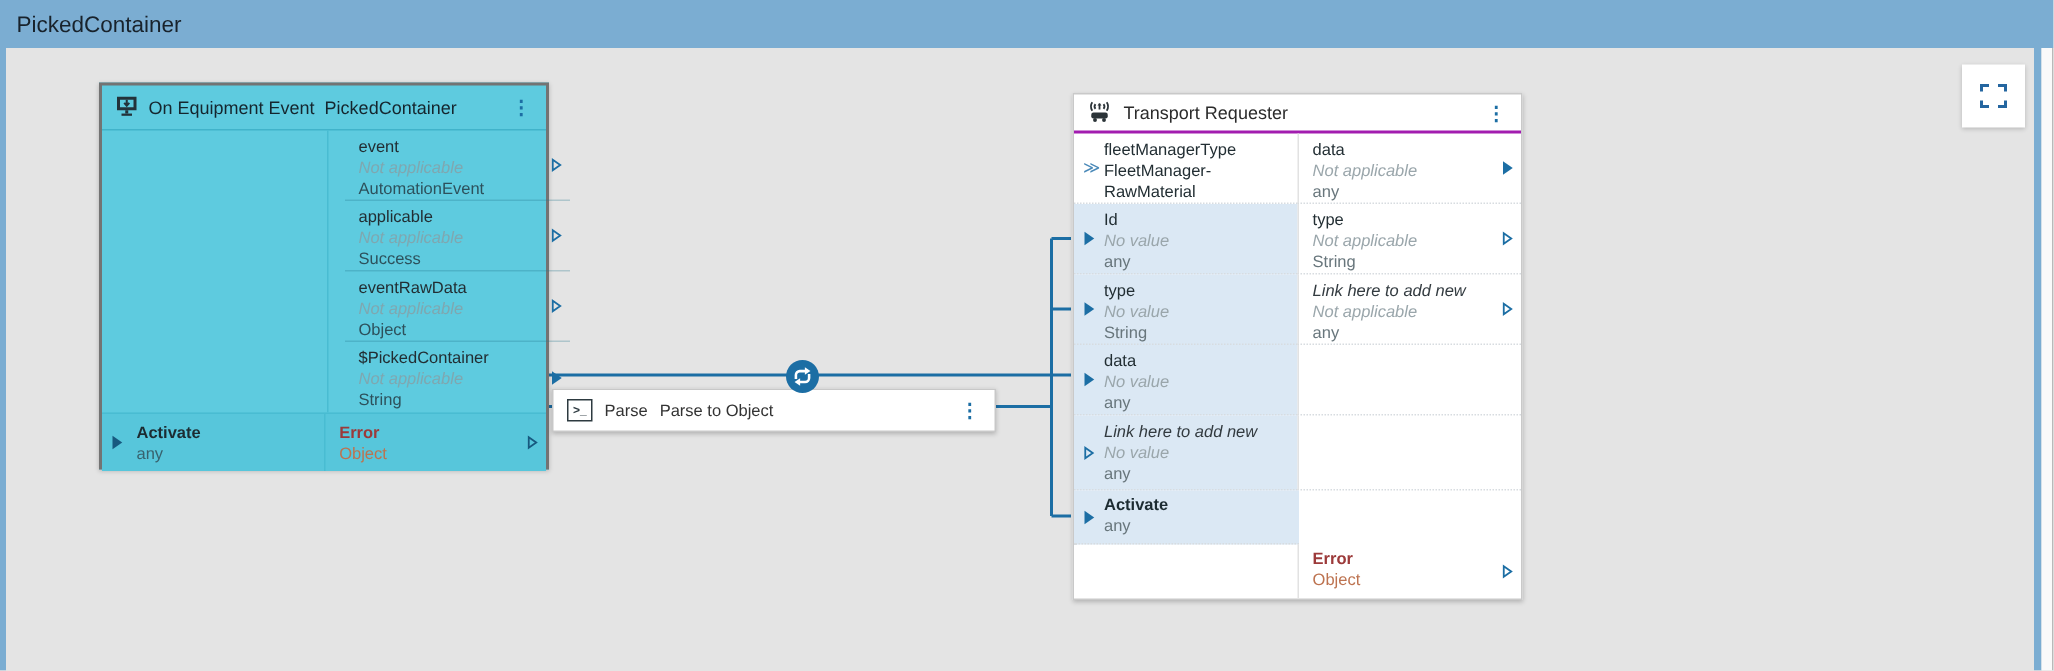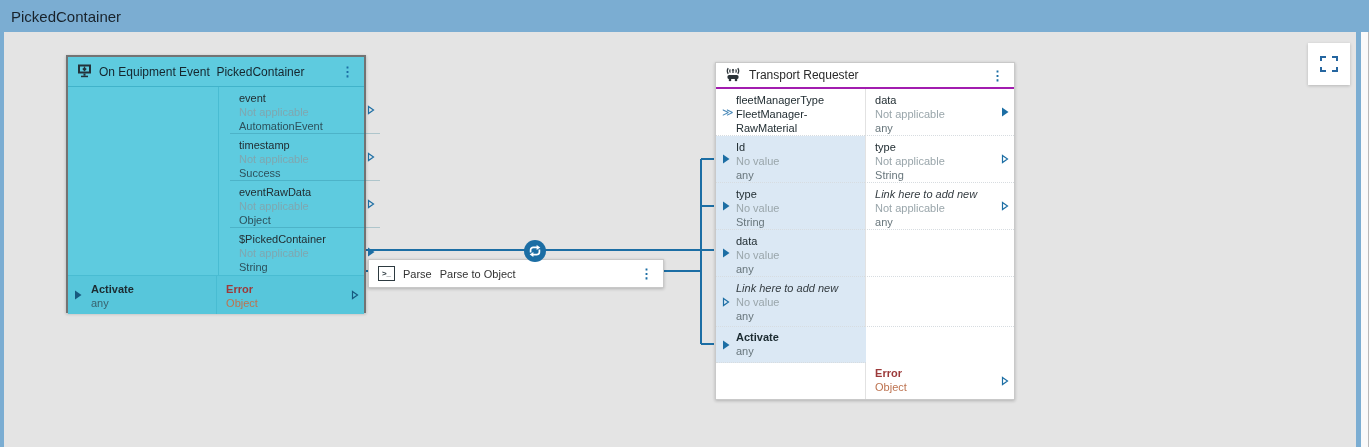--- a/index.html
+++ b/index.html
@@ -18,21 +18,21 @@
   .canvas { position:absolute; left:0; top:32px; width:1369px; height:415px; background:#e4e4e4; }
 
   
   svg.wires { position:absolute; left:0; top:0; width:1369px; height:447px; z-index:1; }
   .sync-badge { position:absolute; left:524px; top:240px; width:22px; height:22px; z-index:3; cursor:pointer; }
 
   
   .node { position:absolute; z-index:2; box-shadow:0 1px 3px rgba(0,0,0,.22); font-size:11px; }
   .kebab { color:#1c6ea4; font-size:13px; font-weight:bold; line-height:1; cursor:pointer; padding:2px 4px; }
   .row-name { color:#222e33; line-height:14px; }
-  .row-val  { color:#9aa6ab; line-height:14px; }
+  .row-val  { font-style:italic; color:#9aa6ab; line-height:14px; }
   .row-type { color:#68767c; line-height:14px; }
 
   
   .port { position:absolute; top:50%; transform:translateY(-50%); width:8px; height:10px; display:block; }
   .port.right { right:5px; }
   .port.left  { left:6px; }
 
   
   .node-left { left:22px; top:55px; width:300px; height:258px; background:#5ecbdf; border:2px solid #737373;margin-left:44px; }
   .node-left .hd { height:30px; display:flex; align-items:center; gap:7px; padding:0 6px 0 9px;
@@ -147,21 +147,21 @@
 
       <div class="lrow" style="top:0">
         <div class="row-name">event</div>
         <div class="row-val">Not applicable</div>
         <div class="row-type">AutomationEvent</div>
         <svg class="port right" viewBox="0 0 8 10">
             <path d="M1.5 1.5 L6.5 5 L1.5 8.5 Z" fill="none" stroke="#1c6ea4" stroke-width="1.2"></path>
           </svg>
       </div>
       <div class="lrow" style="top:47px">
-        <div class="row-name">timestamp</div>
+        <div class="row-name">applicable</div>
         <div class="row-val">Not applicable</div>
         <div class="row-type">Success</div>
         <svg class="port right" viewBox="0 0 8 10">
             <path d="M1.5 1.5 L6.5 5 L1.5 8.5 Z" fill="none" stroke="#1c6ea4" stroke-width="1.2"></path>
           </svg>
       </div>
       <div class="lrow" style="top:94px">
         <div class="row-name">eventRawData</div>
         <div class="row-val">Not applicable</div>
         <div class="row-type">Object</div>

